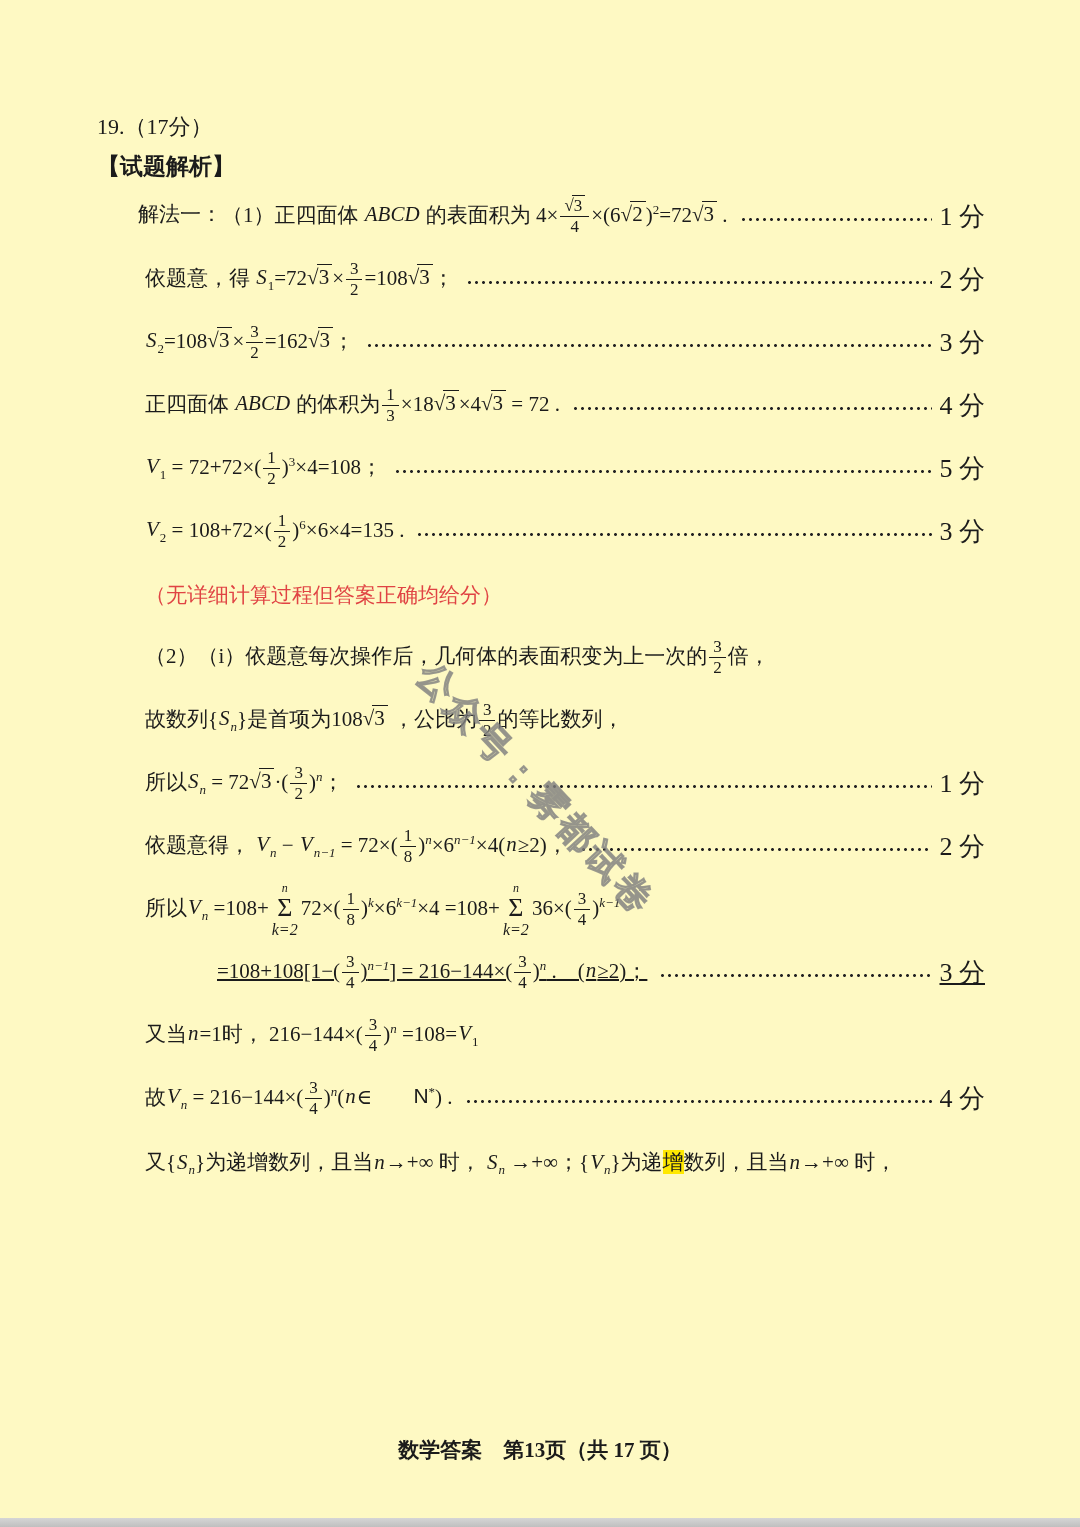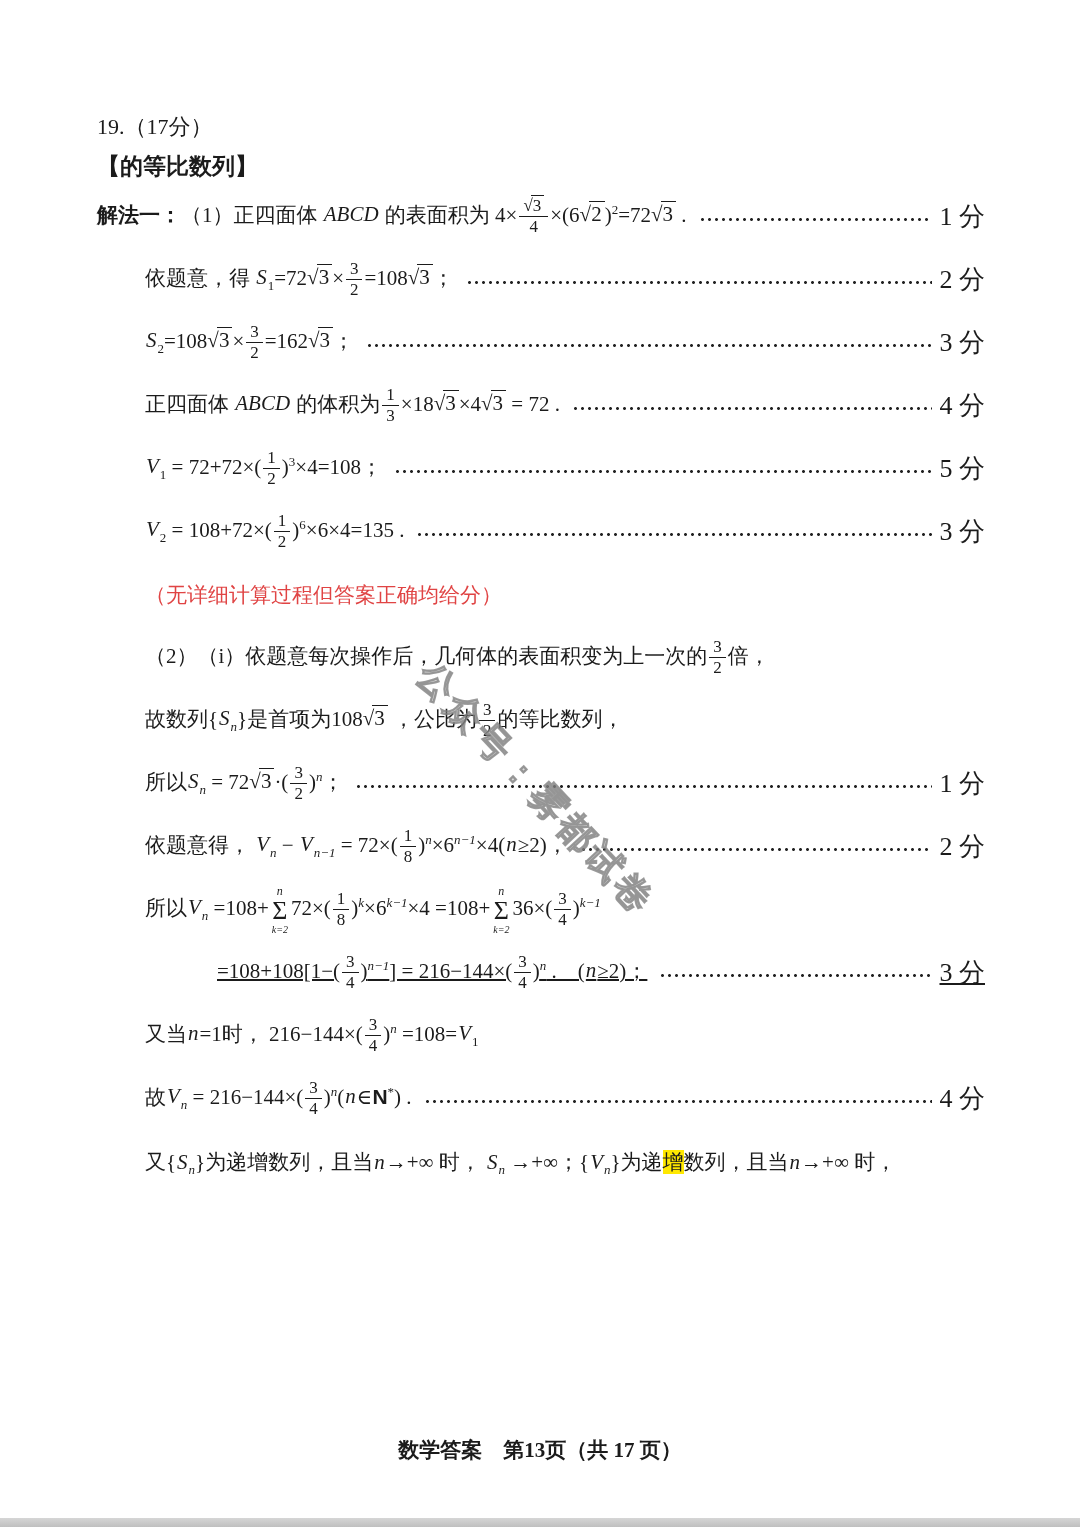--- a/index.html
+++ b/index.html
@@ -7,21 +7,21 @@
     --red:#e04444;
     --hl:#ffe800;
     --wm:#8f8f8f;
     --dot:#222;
   }
   html,body{margin:0;padding:0;background:#e9e9e9;}
   .page{
     position:relative;
     width:1080px;height:1527px;
     margin:0 auto;
-    background:#ffffff;
+    background:#fef9c3;
     overflow:hidden;
     box-sizing:border-box;
     padding:112px 95px 0 97px;
     color:var(--text);
     font-family:"Liberation Serif","DejaVu Serif",serif;
   }
   .doc-title{
     font-size:22px;line-height:30px;font-weight:normal;margin:0;
   }
   .sec-header{
@@ -46,41 +46,41 @@
   .ind-cont{margin-left:120px;text-decoration:underline;}
   .line.red{color:var(--red);text-align:center;}
   .dots{
     flex:1 1 auto;align-self:center;height:5px;min-width:30px;
     margin:6px 8px 0 12px;
     background-image:radial-gradient(circle,var(--dot) 1.25px,transparent 1.6px);
     background-size:7px 5px;background-repeat:repeat-x;background-position:left center;
   }
   .score{white-space:nowrap;font-size:26px;}
   
-  .cjk-b{font-family:"Liberation Sans","DejaVu Sans",sans-serif;font-weight:bold;font-style:normal;}
+  .cjk-b{font-family:"Liberation Sans","DejaVu Sans",sans-serif;font-weight:normal;font-style:normal;margin-left:41px;}
   .v{font-style:italic;font-family:"Liberation Serif","DejaVu Serif",serif;padding:0 1px;}
   sub{font-size:13px;vertical-align:-5px;line-height:1;}
   sup{font-size:13px;vertical-align:8px;line-height:1;}
   .it{font-style:italic;}
   .frac{
     display:inline-block;vertical-align:middle;text-align:center;
     font-size:17px;line-height:1.2;margin:0 2px;
   }
   .frac .num{display:block;padding:0 4px;}
   .frac .den{display:block;border-top:1.6px solid currentColor;padding:0 4px;}
   .sqrt{white-space:nowrap;}
   .sqrt .rg{letter-spacing:-1px;}
   .sqrt .rad{border-top:1.6px solid currentColor;padding:0 3px 0 2px;margin-left:-1px;}
   .sum{
     display:inline-flex;flex-direction:column;align-items:center;
     vertical-align:middle;line-height:1;margin:0 3px;
   }
   .sum .top{font-size:12px;font-style:italic;}
   .sum .sig{font-size:26px;margin:1px 0;}
-  .sum .bot{font-size:10px;font-style:italic;}
+  .sum .bot{font-size:16px;font-style:italic;}
   .hl{background:var(--hl);}
   .watermark{
     position:absolute;left:442px;top:652px;
     transform:rotate(47deg);transform-origin:0 0;
     font-family:"Liberation Sans","DejaVu Sans",sans-serif;font-weight:bold;
     font-size:37px;letter-spacing:4px;white-space:nowrap;
     color:rgba(140,140,140,0.30);
     -webkit-text-stroke:1.2px rgba(125,125,125,0.75);
     pointer-events:none;
   }
@@ -92,21 +92,21 @@
   .page-edge{
     position:absolute;left:0;right:0;bottom:0;height:9px;
     background:linear-gradient(#d6d6d6,#bfbfbf);
   }
 </style>
 </head>
 <body>
 
 <div class="page">
   <div class="doc-title">19.（17分）</div>
-  <div class="sec-header second">【的等比数列】</div>
+  <div class="sec-header second">【试题解析】</div>
   <div class="lines" id="solution-lines">
       <div class="line ind-main">
         <span class="fx"><span class="cjk-b">解法一：</span>（1）正四面体 <i class="v">ABCD</i> 的表面积为 4×<span class="frac"><span class="num"><span class="sqrt"><span class="rg">√</span><span class="rad">3</span></span></span><span class="den">4</span></span>×(6<span class="sqrt"><span class="rg">√</span><span class="rad">2</span></span>)<sup>2</sup>=72<span class="sqrt"><span class="rg">√</span><span class="rad">3</span></span> .</span>
         <span class="dots"></span>
         <span class="score">1 分</span>
       </div>
       <div class="line ind-eq">
         <span class="fx">依题意，得 <i class="v">S</i><sub>1</sub>=72<span class="sqrt"><span class="rg">√</span><span class="rad">3</span></span>×<span class="frac"><span class="num">3</span><span class="den">2</span></span>=108<span class="sqrt"><span class="rg">√</span><span class="rad">3</span></span>；</span>
         <span class="dots"></span>
         <span class="score">2 分</span>

